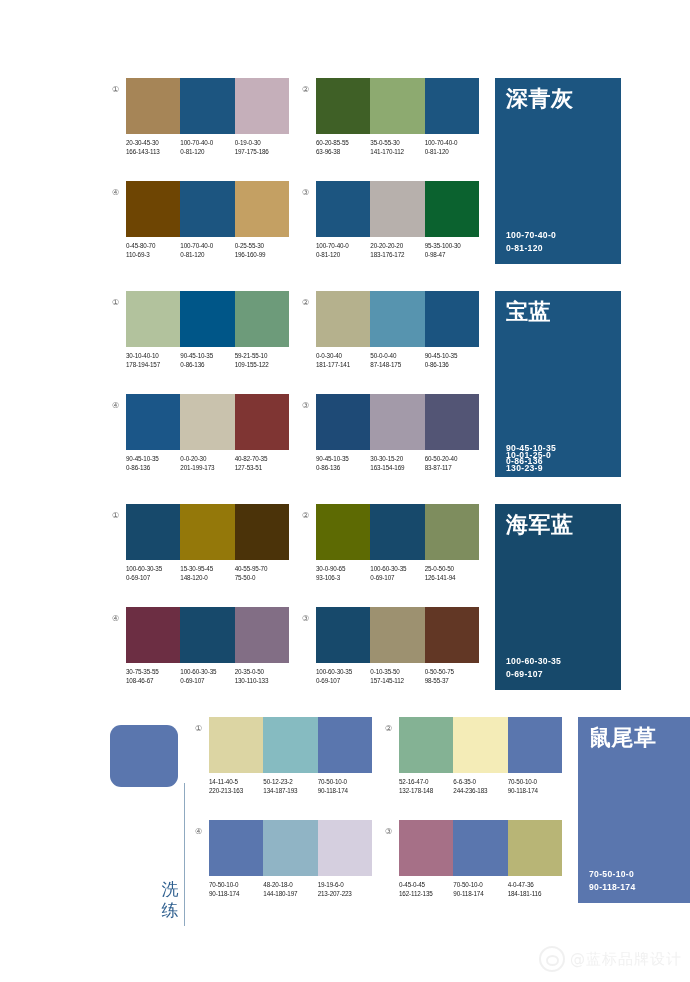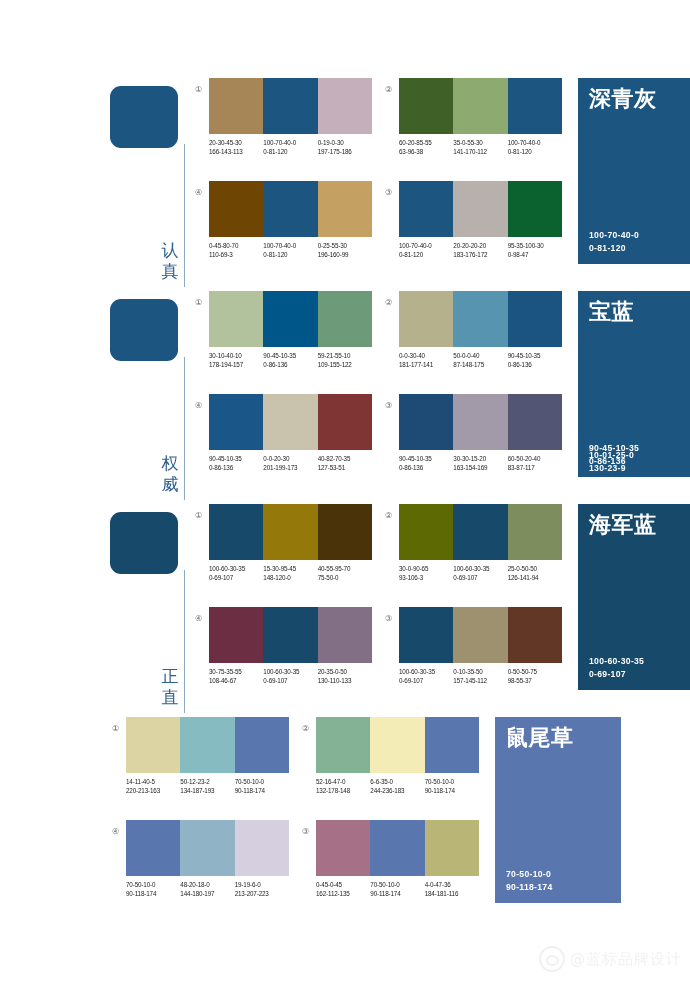--- a/index.html
+++ b/index.html
@@ -197,25 +197,20 @@
   }
   .spacer-top { height: 78px; }
 </style>
 </head>
 <body>
 
 <div id="page">
   <div class="spacer-top"></div>
   <div id="sections-host">
       <div class="section">
-        <div class="left-col">
-          <div class="hero-chip" style="background: rgb(28, 85, 128);"></div>
-          <div class="vlabel">认真</div>
-          <div class="vdivider"></div>
-        </div>
         <div class="palette-cols">
           <div class="palette-col">
             <div class="pal-row">
               <div class="pal-num">①</div>
               <div class="pal-body">
                 <div class="swatches">
                   <div class="sw" style="background: rgb(166, 133, 87);"></div>
                   <div class="sw" style="background: rgb(28, 85, 128);"></div>
                   <div class="sw" style="background: rgb(197, 175, 186);"></div>
                 </div>
@@ -313,25 +308,20 @@
         </div>
         <div class="feature" style="background: rgb(28, 85, 128);">
           <div class="feature-title">深青灰</div>
           <div class="feature-codes">
             <span class="line">100-70-40-0</span>
             <span class="line">0-81-120</span>
           </div>
         </div>
       </div>
       <div class="section">
-        <div class="left-col">
-          <div class="hero-chip" style="background: rgb(28, 85, 128);"></div>
-          <div class="vlabel">权威</div>
-          <div class="vdivider"></div>
-        </div>
         <div class="palette-cols">
           <div class="palette-col">
             <div class="pal-row">
               <div class="pal-num">①</div>
               <div class="pal-body">
                 <div class="swatches">
                   <div class="sw" style="background: rgb(178, 194, 157);"></div>
                   <div class="sw" style="background: rgb(0, 86, 136);"></div>
                   <div class="sw" style="background: rgb(109, 155, 122);"></div>
                 </div>
@@ -433,25 +423,20 @@
             <span class="line">90-45-10-35</span>
             <span class="line">0-86-136</span>
           </div>
           <div class="feature-codes overlap" style="bottom: 2px;">
             <span class="line">10-01-25-0</span>
             <span class="line">130-23-9</span>
           </div>
         </div>
       </div>
       <div class="section">
-        <div class="left-col">
-          <div class="hero-chip" style="background: rgb(23, 73, 107);"></div>
-          <div class="vlabel">正直</div>
-          <div class="vdivider"></div>
-        </div>
         <div class="palette-cols">
           <div class="palette-col">
             <div class="pal-row">
               <div class="pal-num">①</div>
               <div class="pal-body">
                 <div class="swatches">
                   <div class="sw" style="background: rgb(23, 73, 107);"></div>
                   <div class="sw" style="background: rgb(148, 120, 10);"></div>
                   <div class="sw" style="background: rgb(75, 51, 9);"></div>
                 </div>
@@ -549,20 +534,25 @@
         </div>
         <div class="feature" style="background: rgb(23, 73, 107);">
           <div class="feature-title">海军蓝</div>
           <div class="feature-codes">
             <span class="line">100-60-30-35</span>
             <span class="line">0-69-107</span>
           </div>
         </div>
       </div>
       <div class="section">
+        <div class="left-col">
+          <div class="hero-chip" style="background: rgb(90, 118, 174);"></div>
+          <div class="vlabel">洗练</div>
+          <div class="vdivider"></div>
+        </div>
         <div class="palette-cols">
           <div class="palette-col">
             <div class="pal-row">
               <div class="pal-num">①</div>
               <div class="pal-body">
                 <div class="swatches">
                   <div class="sw" style="background: rgb(220, 213, 163);"></div>
                   <div class="sw" style="background: rgb(134, 187, 193);"></div>
                   <div class="sw" style="background: rgb(90, 118, 174);"></div>
                 </div>

